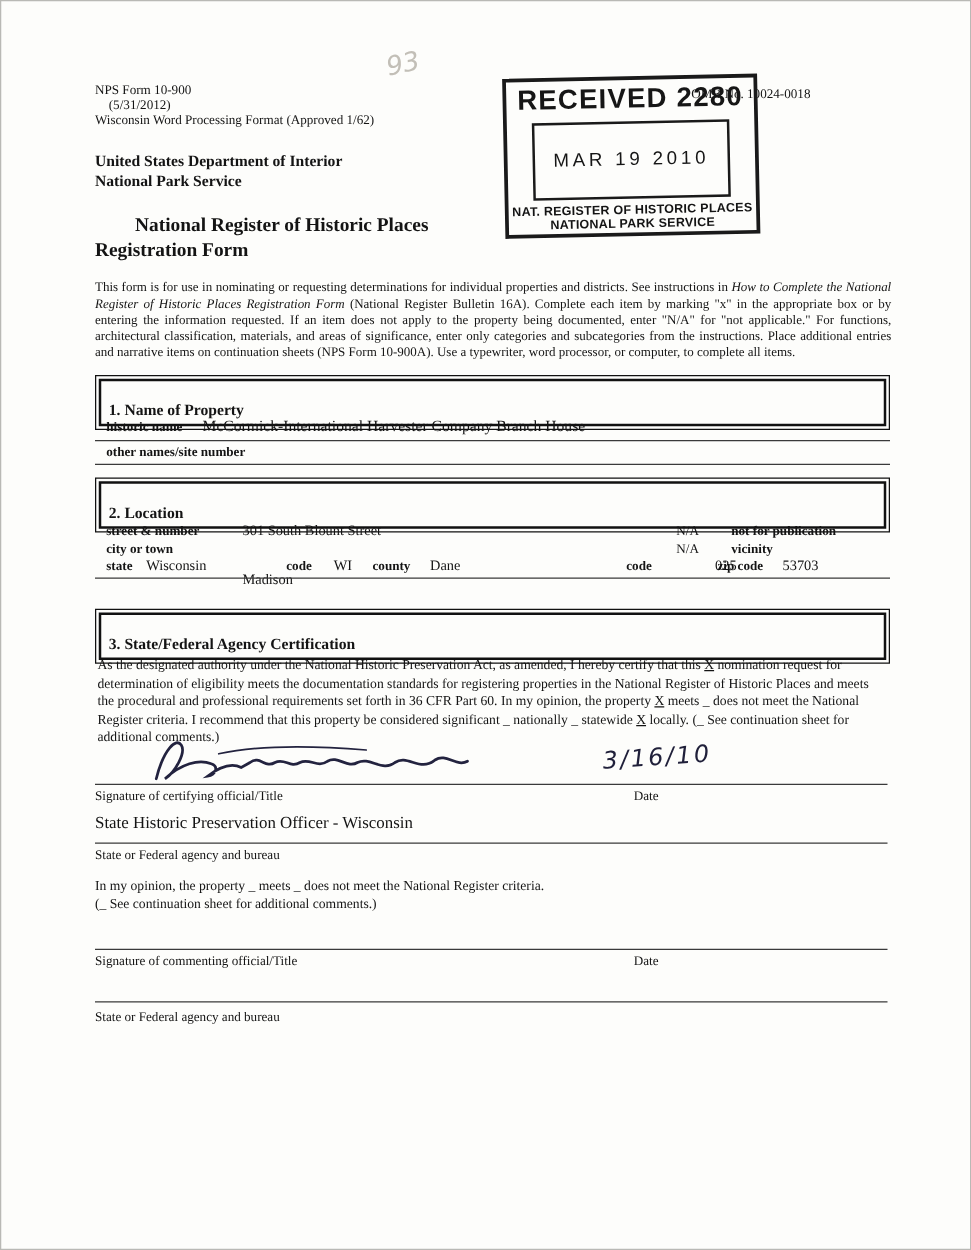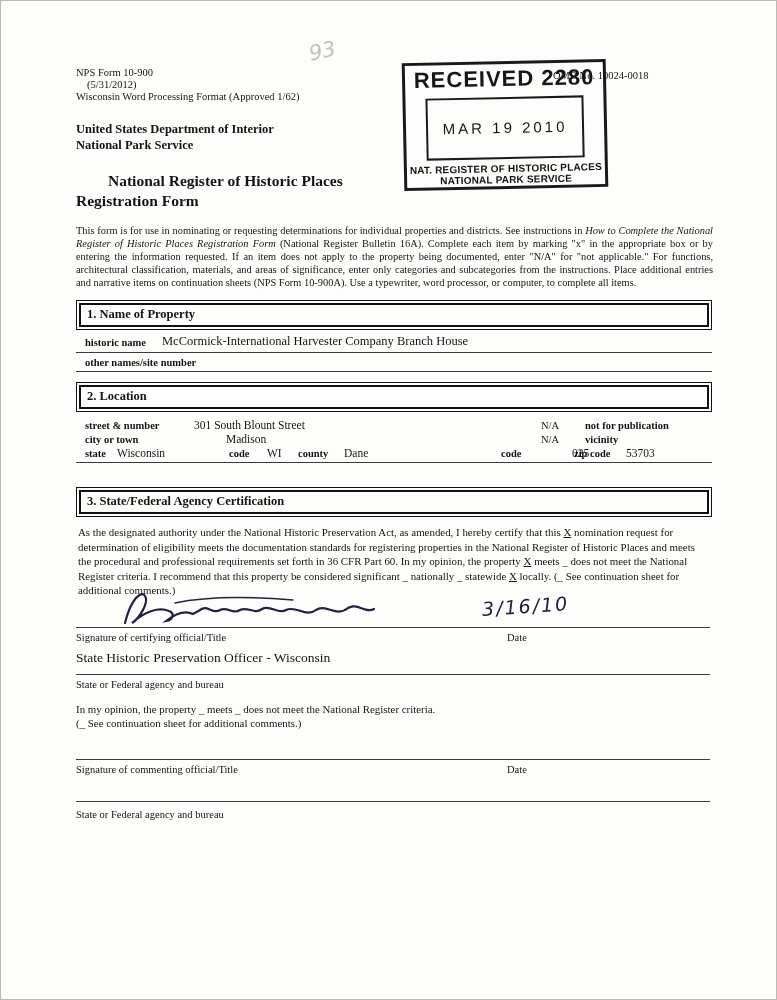--- a/index.html
+++ b/index.html
@@ -19,21 +19,21 @@
   .i{font-style:italic;}
   .line{position:absolute;height:0;border-top:1px solid #3a3a3a;}
   .small{font-size:10.5px;line-height:1.15;}
   .u{text-decoration:underline;}
   
   .sec-box{
     position:absolute;left:75px;width:636px;box-sizing:border-box;
     border:1px solid #111;padding:2px;background:#fdfdfb;
   }
   .sec-box-inner{
-    border:2px solid #111;padding:2px 6px 3px 6px;
+    border:2px solid #111;padding:16px 6px 3px 6px;
     font-weight:bold;font-size:12.5px;
   }
   
   .stamp{
     position:absolute;left:402px;top:60px;width:204px;height:128px;
     border:3px solid #1a1a1a;box-sizing:border-box;
     transform:rotate(-1.2deg);
     font-family:"Liberation Sans", sans-serif;
     z-index:3;background:transparent;
   }
@@ -117,21 +117,21 @@
   <div class="sec-box" style="top:381px;">
     <div class="sec-box-inner">2.  Location</div>
   </div>
 
   <div class="abs b small" style="left:84px;top:419px;">street &amp; number</div>
   <div class="abs small" style="left:193px;top:418px;font-size:11.5px;">301 South Blount Street</div>
   <div class="abs small" style="left:540px;top:419px;">N/A</div>
   <div class="abs b small" style="left:584px;top:419px;">not for publication</div>
 
   <div class="abs b small" style="left:84px;top:433px;">city or town</div>
-  <div class="abs small" style="left:193px;top:432px;font-size:11.5px;margin-left:32px;">Madison</div>
+  <div class="abs small" style="left:193px;top:457px;font-size:11.5px;">Madison</div>
   <div class="abs small" style="left:540px;top:433px;">N/A</div>
   <div class="abs b small" style="left:584px;top:433px;">vicinity</div>
 
   <div class="abs b small" style="left:84px;top:447px;">state</div>
   <div class="abs small" style="left:116px;top:446px;font-size:11.5px;">Wisconsin</div>
   <div class="abs b small" style="left:228px;top:447px;">code</div>
   <div class="abs small" style="left:266px;top:446px;font-size:11.5px;">WI</div>
   <div class="abs b small" style="left:297px;top:447px;">county</div>
   <div class="abs small" style="left:343px;top:446px;font-size:11.5px;">Dane</div>
   <div class="abs b small" style="left:500px;top:447px;">code</div>

